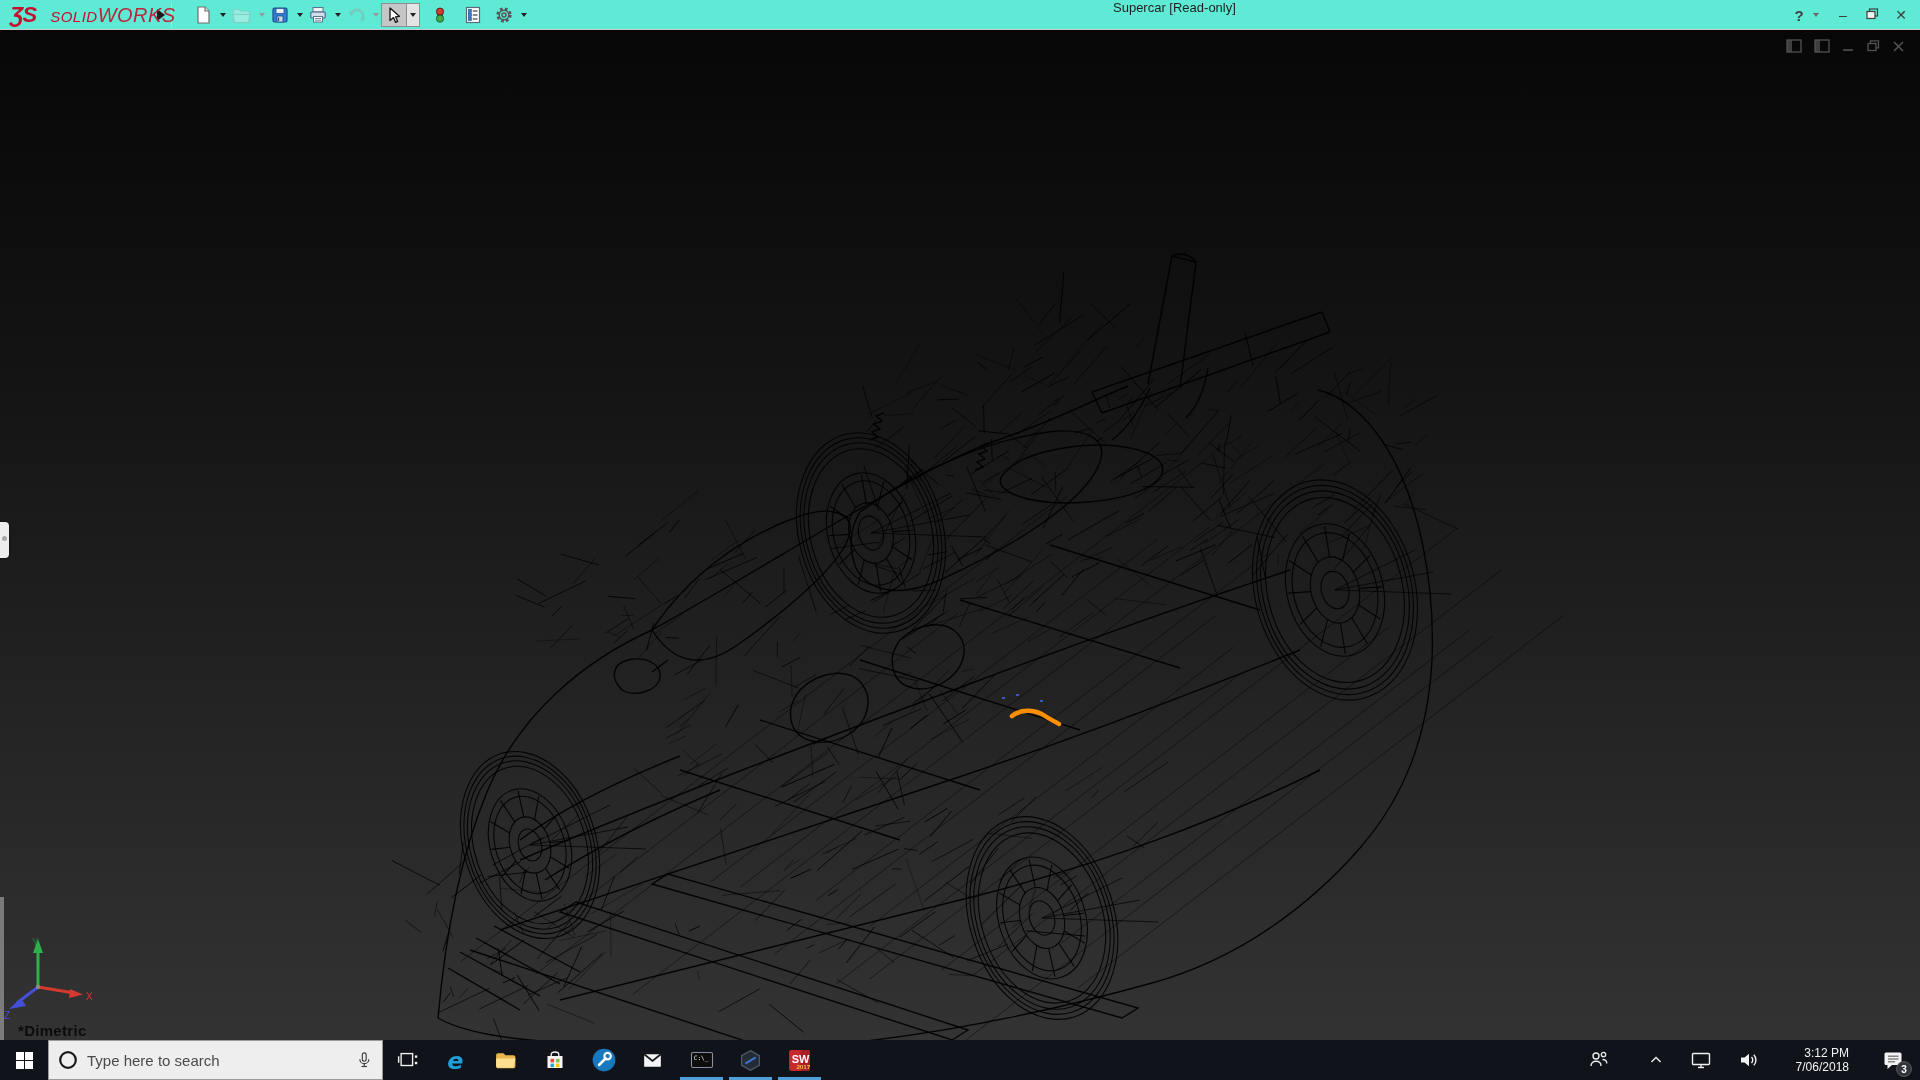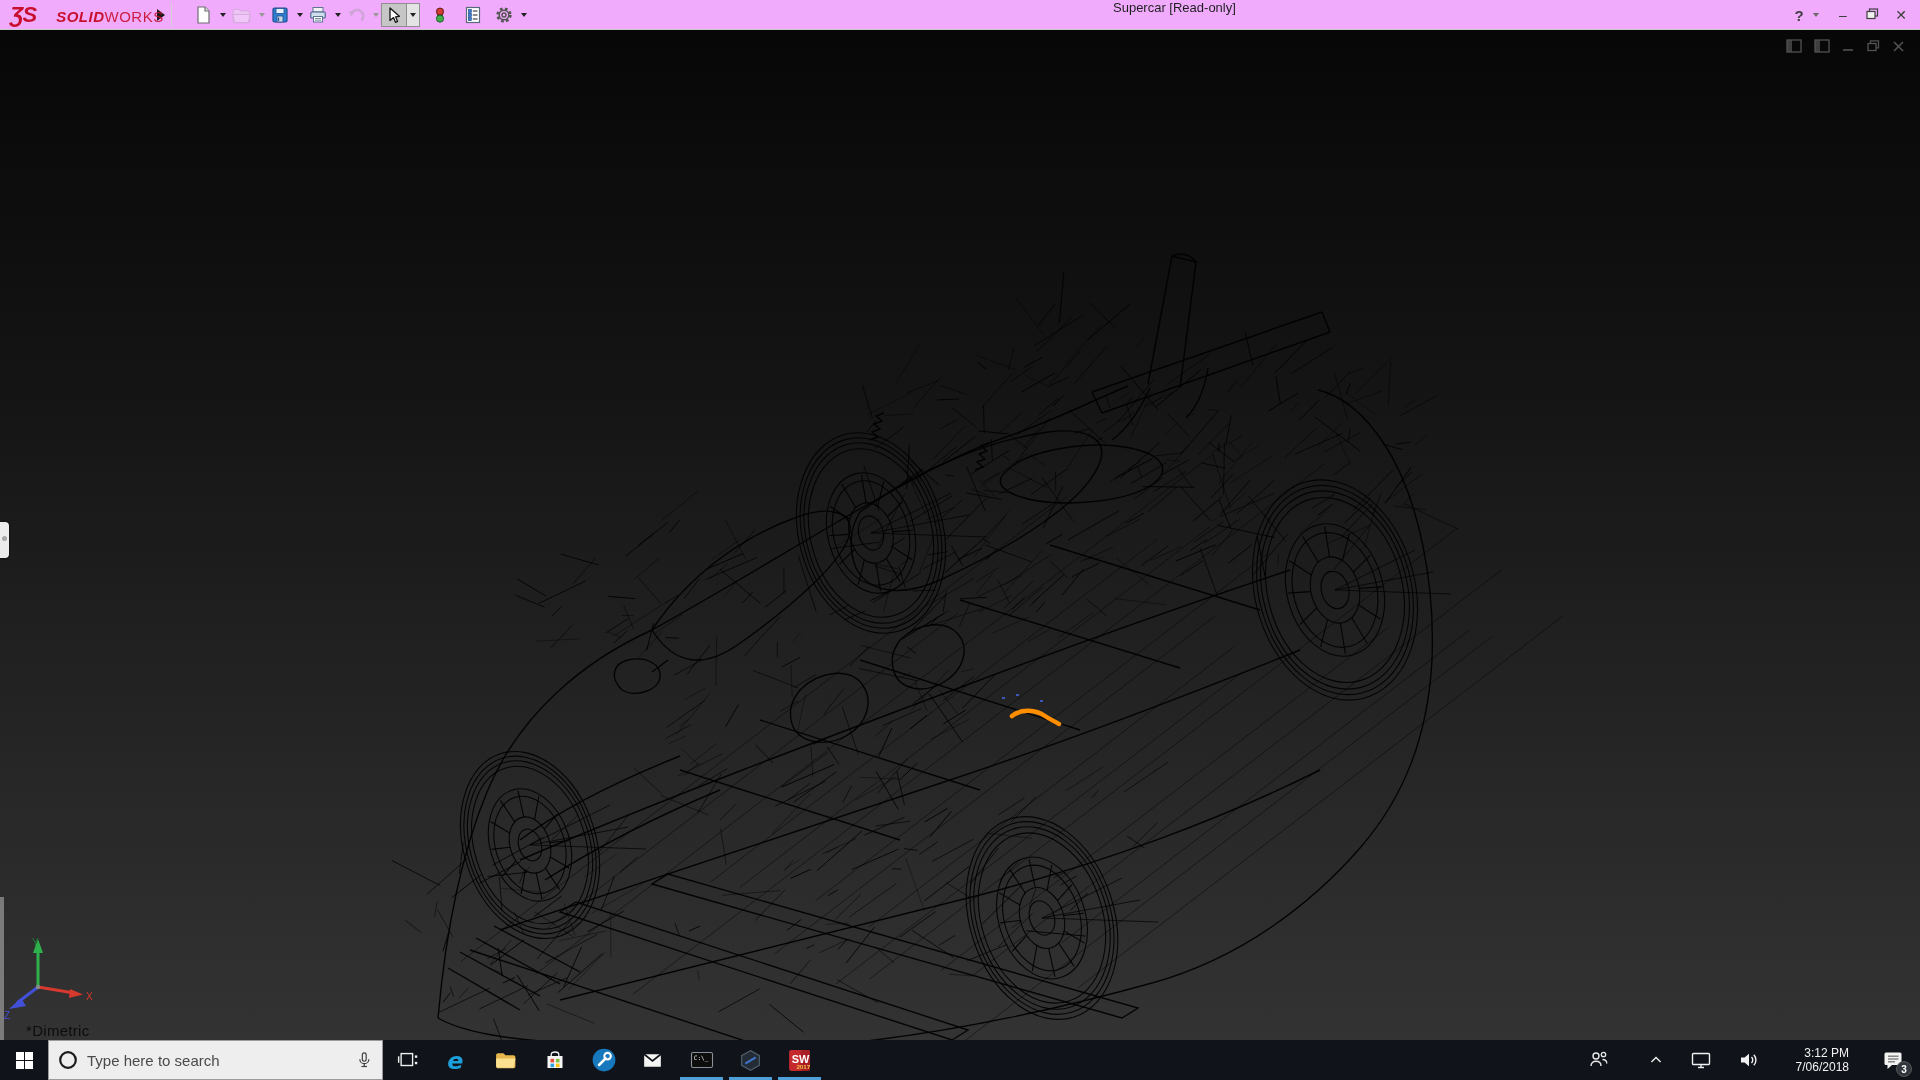--- a/index.html
+++ b/index.html
@@ -2,27 +2,27 @@
 <html><head>
 <meta charset="utf-8">
 <style>
   * { margin:0; padding:0; box-sizing:border-box; }
   html,body { width:1920px; height:1080px; overflow:hidden; background:#000;
               font-family:"Liberation Sans", sans-serif; }
   .screen { position:relative; width:1920px; height:1080px; }
 
   
   .titlebar { position:absolute; left:0; top:0; width:1920px; height:30px;
-              background:#f0abfc; border-bottom:1px solid #c9c9c9;
+              background:#5eead4; border-bottom:1px solid #c9c9c9;
               display:flex; align-items:center; }
   .brand { display:flex; align-items:baseline; padding-left:10px; width:150px;
            color:#c8102e; white-space:nowrap; }
   .brand .ds { font-size:22px; font-weight:bold; font-style:italic; letter-spacing:-1px; }
-  .brand .solid { font-size:15px; font-weight:bold; font-style:italic; margin-left:20px; letter-spacing:.5px;}
-  .brand .works { font-size:15px; font-weight:400; letter-spacing:.5px; opacity:.9;}
+  .brand .solid { font-size:15px; font-weight:normal; font-style:italic; margin-left:14px; letter-spacing:.5px;}
+  .brand .works { font-size:20px; font-weight:400; font-style:italic; letter-spacing:.5px; opacity:.9;}
   .menu-flyout { width:22px; height:24px; display:flex; align-items:center; justify-content:center;
                  border-right:1px solid #d2d2d2; margin-right:18px; cursor:default;}
   .tri-right { width:0; height:0; border-left:8px solid #1a1a1a;
                border-top:6px solid transparent; border-bottom:6px solid transparent; }
   .toolbar { display:flex; align-items:center; height:30px; }
   .tb-btn { display:flex; align-items:center; height:26px; padding:0 2px; margin:0 1px; }
   .tb-btn svg { display:block; }
   .tb-btn.disabled { opacity:.38; filter:grayscale(1); }
   .caret { width:0; height:0; border-top:4px solid #222;
            border-left:3.5px solid transparent; border-right:3.5px solid transparent;
@@ -43,21 +43,21 @@
               background:linear-gradient(#070707, #141414 35%, #333333); overflow:hidden; }
   .wf-svg { position:absolute; left:0; top:0; }
   .doc-controls { position:absolute; right:14px; top:8px; display:flex; align-items:center; gap:10px; opacity:.85;}
   .doc-controls svg { display:block; }
   .flyout-tab { position:absolute; left:0; top:492px; width:9px; height:36px;
                 background:#ececec; border-radius:0 4px 4px 0; box-shadow:0 0 2px #000;}
   .flyout-dot { position:absolute; left:2px; top:14px; width:5px; height:5px; border-radius:50%;
                 background:#a8a8a8; }
   .left-strip { position:absolute; left:0; top:867px; width:4px; height:143px; background:#8f8f8f; opacity:.8; }
   .triad { position:absolute; left:2px; top:905px; }
-  .orientation { position:absolute; left:26px; top:992px; font-size:15px; font-weight:normal;
+  .orientation { position:absolute; left:18px; top:992px; font-size:15px; font-weight:bold;
                  color:#0c0c0c; letter-spacing:.3px; }
 
   
   .taskbar { position:absolute; left:0; top:1040px; width:1920px; height:40px;
              background:#10141a; display:flex; align-items:stretch; }
   .start-btn { width:48px; display:flex; align-items:center; justify-content:center; }
   .search-box { width:335px; background:#eeeeee; border:1px solid #9a9a9a; display:flex; align-items:center;
                 padding:0 8px; gap:8px; }
   .search-box input { flex:1; border:none; background:transparent; outline:none;
                       font-size:15px; color:#a21caf; font-family:"Liberation Sans",sans-serif;}

